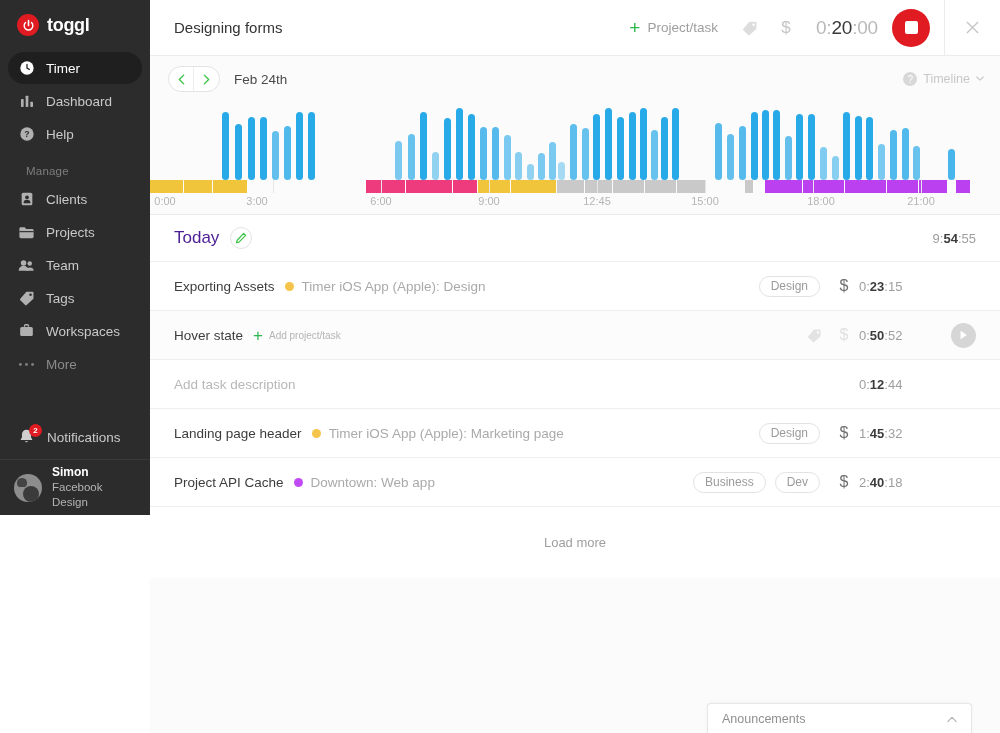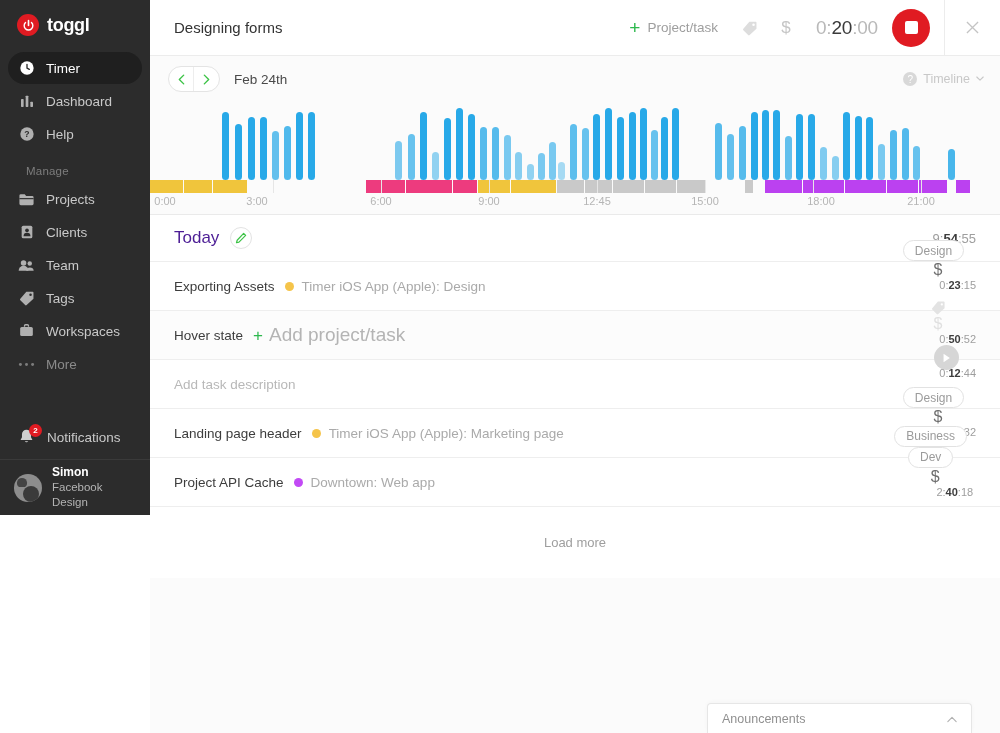--- a/index.html
+++ b/index.html
@@ -206,36 +206,36 @@
   .e-desc { font-size: 13.5px; color: #3d3d3d; white-space: nowrap; }
   .e-desc.placeholder { color: #b8b8b8; }
   .dot { width: 9px; height: 9px; border-radius: 50%;
          margin: 0 8px 0 10px; flex: 0 0 9px; }
   .e-proj { font-size: 13.5px; color: #aaaaaa; white-space: nowrap; }
   .addproj {
     display: flex; align-items: center; gap: 6px;
     margin-left: 10px; cursor: pointer;
   }
   .addproj .plus-g { font-size: 17px; }
-  .addproj span.t { font-size: 19px; color: #b4b4b4; text-align: center; }
-  .e-right { margin-left: auto; display: flex; align-items: center; flex-direction: column; }
+  .addproj span.t { font-size: 10px; color: #b4b4b4; text-align: center; }
+  .e-right { margin-left: auto; display: flex; align-items: center; }
   .tag-chip {
     border: 1px solid #e2e2e2; border-radius: 11px;
     height: 21px; padding: 0 11px;
     display: flex; align-items: center;
     font-size: 12px; color: #9b9b9b;
     margin-right: 9px; background: #fff; cursor: pointer;
   }
   .e-tagicon { width: 30px; display: flex; justify-content: center;
                color: #e3e3e3; cursor: pointer; }
   .e-dollar { width: 30px; text-align: center; font-size: 16px;
               color: #6e6e6e; cursor: pointer; }
   .e-dollar.faint { color: #e0e0e0; }
   .e-dur {
-    width: 76px; text-align: right; font-size: 11px; color: #9e9e9e;
+    width: 76px; font-size: 13px; color: #9e9e9e;
     letter-spacing: 0; white-space: nowrap;
   }
   .e-dur b { color: #3d3d3d; font-weight: bold; }
   .play-btn {
     width: 25px; height: 25px; border-radius: 50%;
     background: #d6d6d6; margin-left: 16px;
     display: flex; align-items: center; justify-content: center;
     cursor: pointer; flex: 0 0 25px;
   }
   .play-spacer { width: 41px; flex: 0 0 41px; }
@@ -304,37 +304,37 @@
             <text x="12" y="16.5" font-size="13" font-family="Liberation Sans, sans-serif" fill="#2c2c2c" text-anchor="middle" font-weight="bold">?</text>
           </svg>
         </span>
         <span>Help</span>
       </div>
 
       <div class="nav-section">Manage</div>
 
       <div class="nav-item">
         <span class="ico">
-          <svg width="17" height="17" viewBox="0 0 24 24">
-            <path d="M2 6.5 A2 2 0 0 1 4 4.5 H9.5 L11.5 7 H20 A2 2 0 0 1 22 9 V18 A2 2 0 0 1 20 20 H4 A2 2 0 0 1 2 18 Z" fill="#b0b0b0"></path>
-            <rect x="2" y="10" width="20" height="1.6" fill="#2c2c2c"></rect>
-          </svg>
-        </span>
-        <span>Projects</span>
-      </div>
-
-      <div class="nav-item">
-        <span class="ico">
           <svg width="16" height="16" viewBox="0 0 24 24">
             <rect x="4" y="2.5" width="16" height="19" rx="2.5" fill="#b0b0b0"></rect>
             <circle cx="12" cy="9.5" r="2.8" fill="#2c2c2c"></circle>
             <path d="M6.8 18.5 A5.2 5.2 0 0 1 17.2 18.5 Z" fill="#2c2c2c"></path>
           </svg>
         </span>
         <span>Clients</span>
+      </div>
+
+      <div class="nav-item">
+        <span class="ico">
+          <svg width="17" height="17" viewBox="0 0 24 24">
+            <path d="M2 6.5 A2 2 0 0 1 4 4.5 H9.5 L11.5 7 H20 A2 2 0 0 1 22 9 V18 A2 2 0 0 1 20 20 H4 A2 2 0 0 1 2 18 Z" fill="#b0b0b0"></path>
+            <rect x="2" y="10" width="20" height="1.6" fill="#2c2c2c"></rect>
+          </svg>
+        </span>
+        <span>Projects</span>
       </div>
 
       <div class="nav-item">
         <span class="ico">
           <svg width="18" height="17" viewBox="0 0 26 24">
             <circle cx="8.5" cy="8" r="4.2" fill="#b0b0b0"></circle>
             <path d="M1 20 A7.5 7.5 0 0 1 16 20 Z" fill="#b0b0b0"></path>
             <circle cx="18" cy="8.8" r="3.4" fill="#b0b0b0"></circle>
             <path d="M12.5 20 A5.8 5.8 0 0 1 24 20 Z" fill="#b0b0b0"></path>
           </svg>

